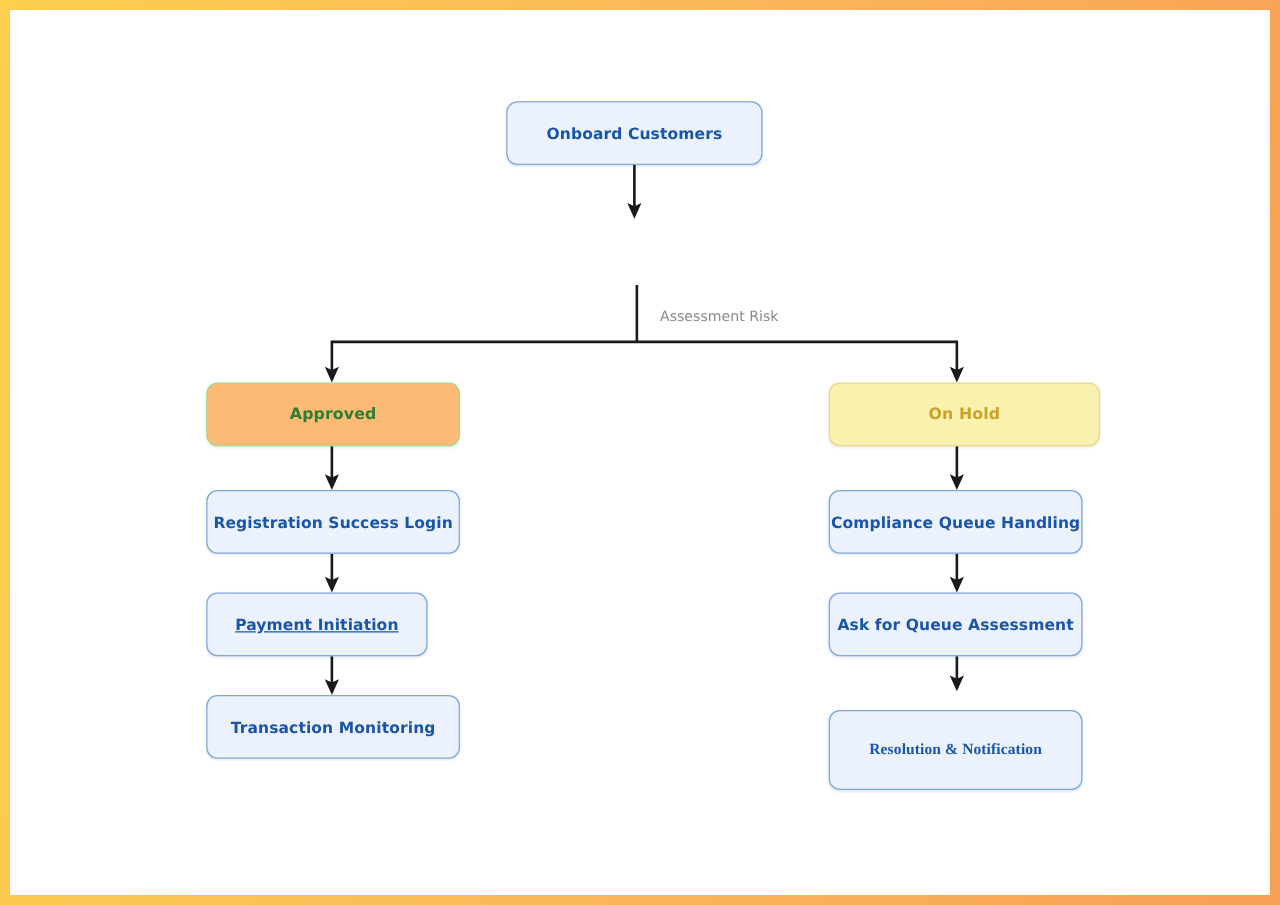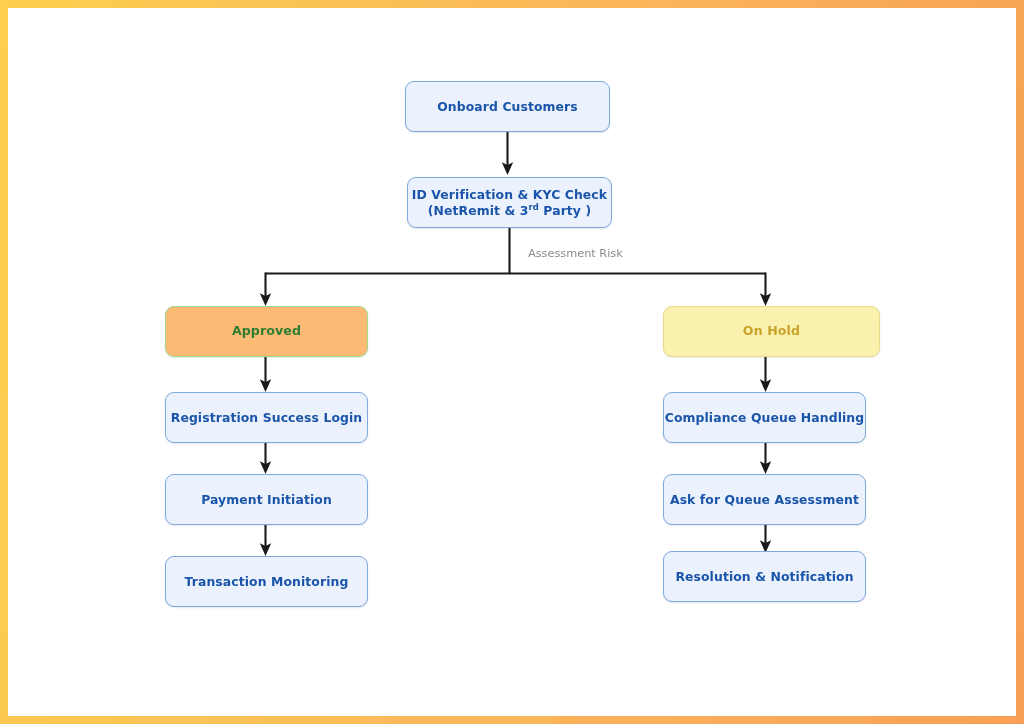--- a/index.html
+++ b/index.html
@@ -120,53 +120,47 @@
         <line x1="757.5" y1="517" x2="757.5" y2="538" marker-end="url(#arrowhead)"></line>
       </g>
     </svg>
 
     <div class="edge-label" style="left:510px; top:239px;">Assessment Risk</div>
 
     <div class="node blue" style="left:397px; top:73px; width:205px; height:51px;">
       <span class="label">Onboard Customers</span>
     </div>
 
-    <div class="node blue" style="left:399px; top:169px; width:205px; height:51px;">
-      <span class="label">
-        <span>ID Verification &amp; KYC Check</span><br>
-        <span>(NetRemit &amp; 3</span><span class="sup">rd</span><span> Party )</span>
-      </span>
-    </div>
 
     <div class="node green" style="left:157px; top:298px; width:203px; height:51px;">
       <span class="label">Approved</span>
     </div>
 
     <div class="node yellow" style="left:655px; top:298px; width:217px; height:51px;">
       <span class="label">On Hold</span>
     </div>
 
     <div class="node blue" style="left:157px; top:384px; width:203px; height:51px;">
       <span class="label">Registration Success Login</span>
     </div>
 
-    <div class="node blue" style="left:157px; top:466px; width:203px; height:51px;">
+    <div class="node blue" style="left:157px; top:466px; width:177px; height:51px;text-decoration:underline;">
       <span class="label">Payment Initiation</span>
     </div>
 
     <div class="node blue" style="left:655px; top:384px; width:203px; height:51px;">
       <span class="label">Compliance Queue Handling</span>
     </div>
 
     <div class="node blue" style="left:157px; top:548px; width:203px; height:51px;">
       <span class="label">Transaction Monitoring</span>
     </div>
 
     <div class="node blue" style="left:655px; top:466px; width:203px; height:51px;">
       <span class="label">Ask for Queue Assessment</span>
     </div>
 
-    <div class="node blue" style="left:655px; top:543px; width:203px; height:51px;">
+    <div class="node blue" style="left:655px; top:560px; width:203px; height:64px;font-family:Liberation Serif, serif;">
       <span class="label">Resolution &amp; Notification</span>
     </div>
 
   </div>
 </div>
 
 </body></html>

